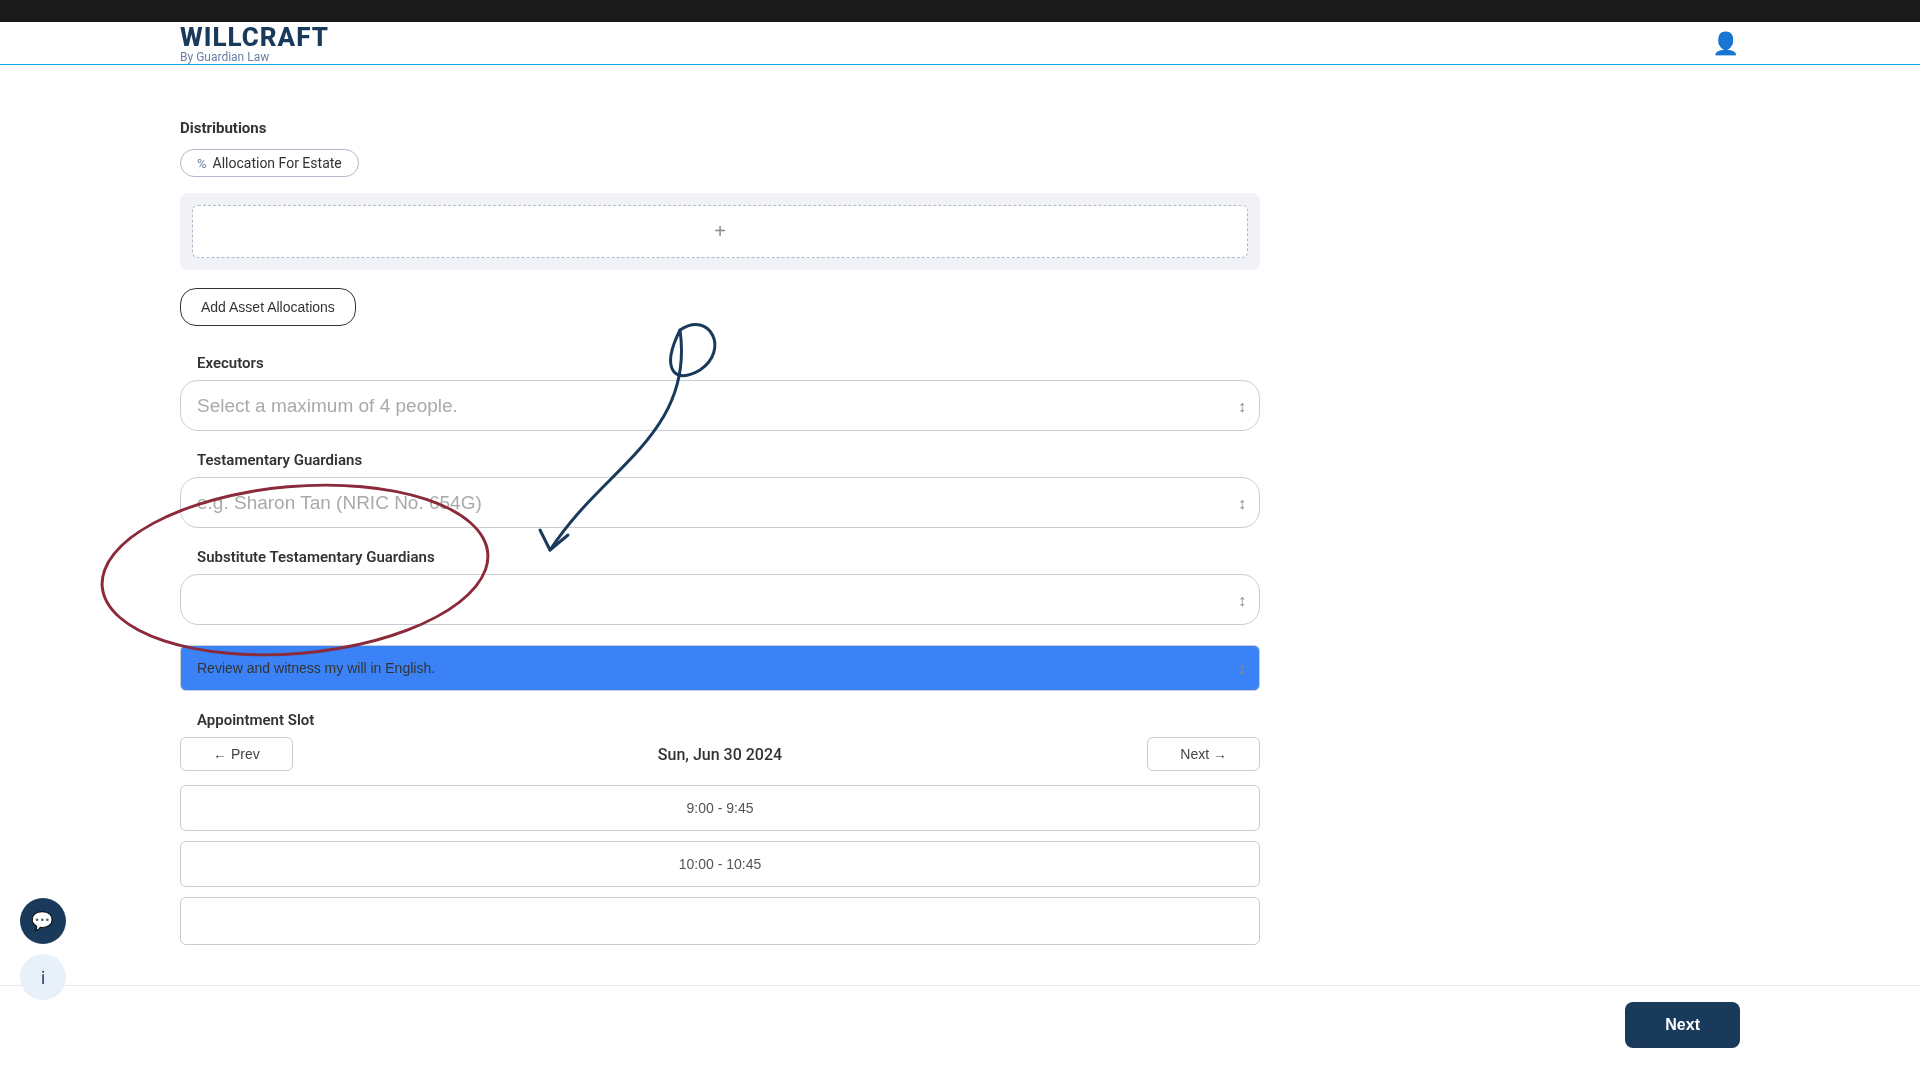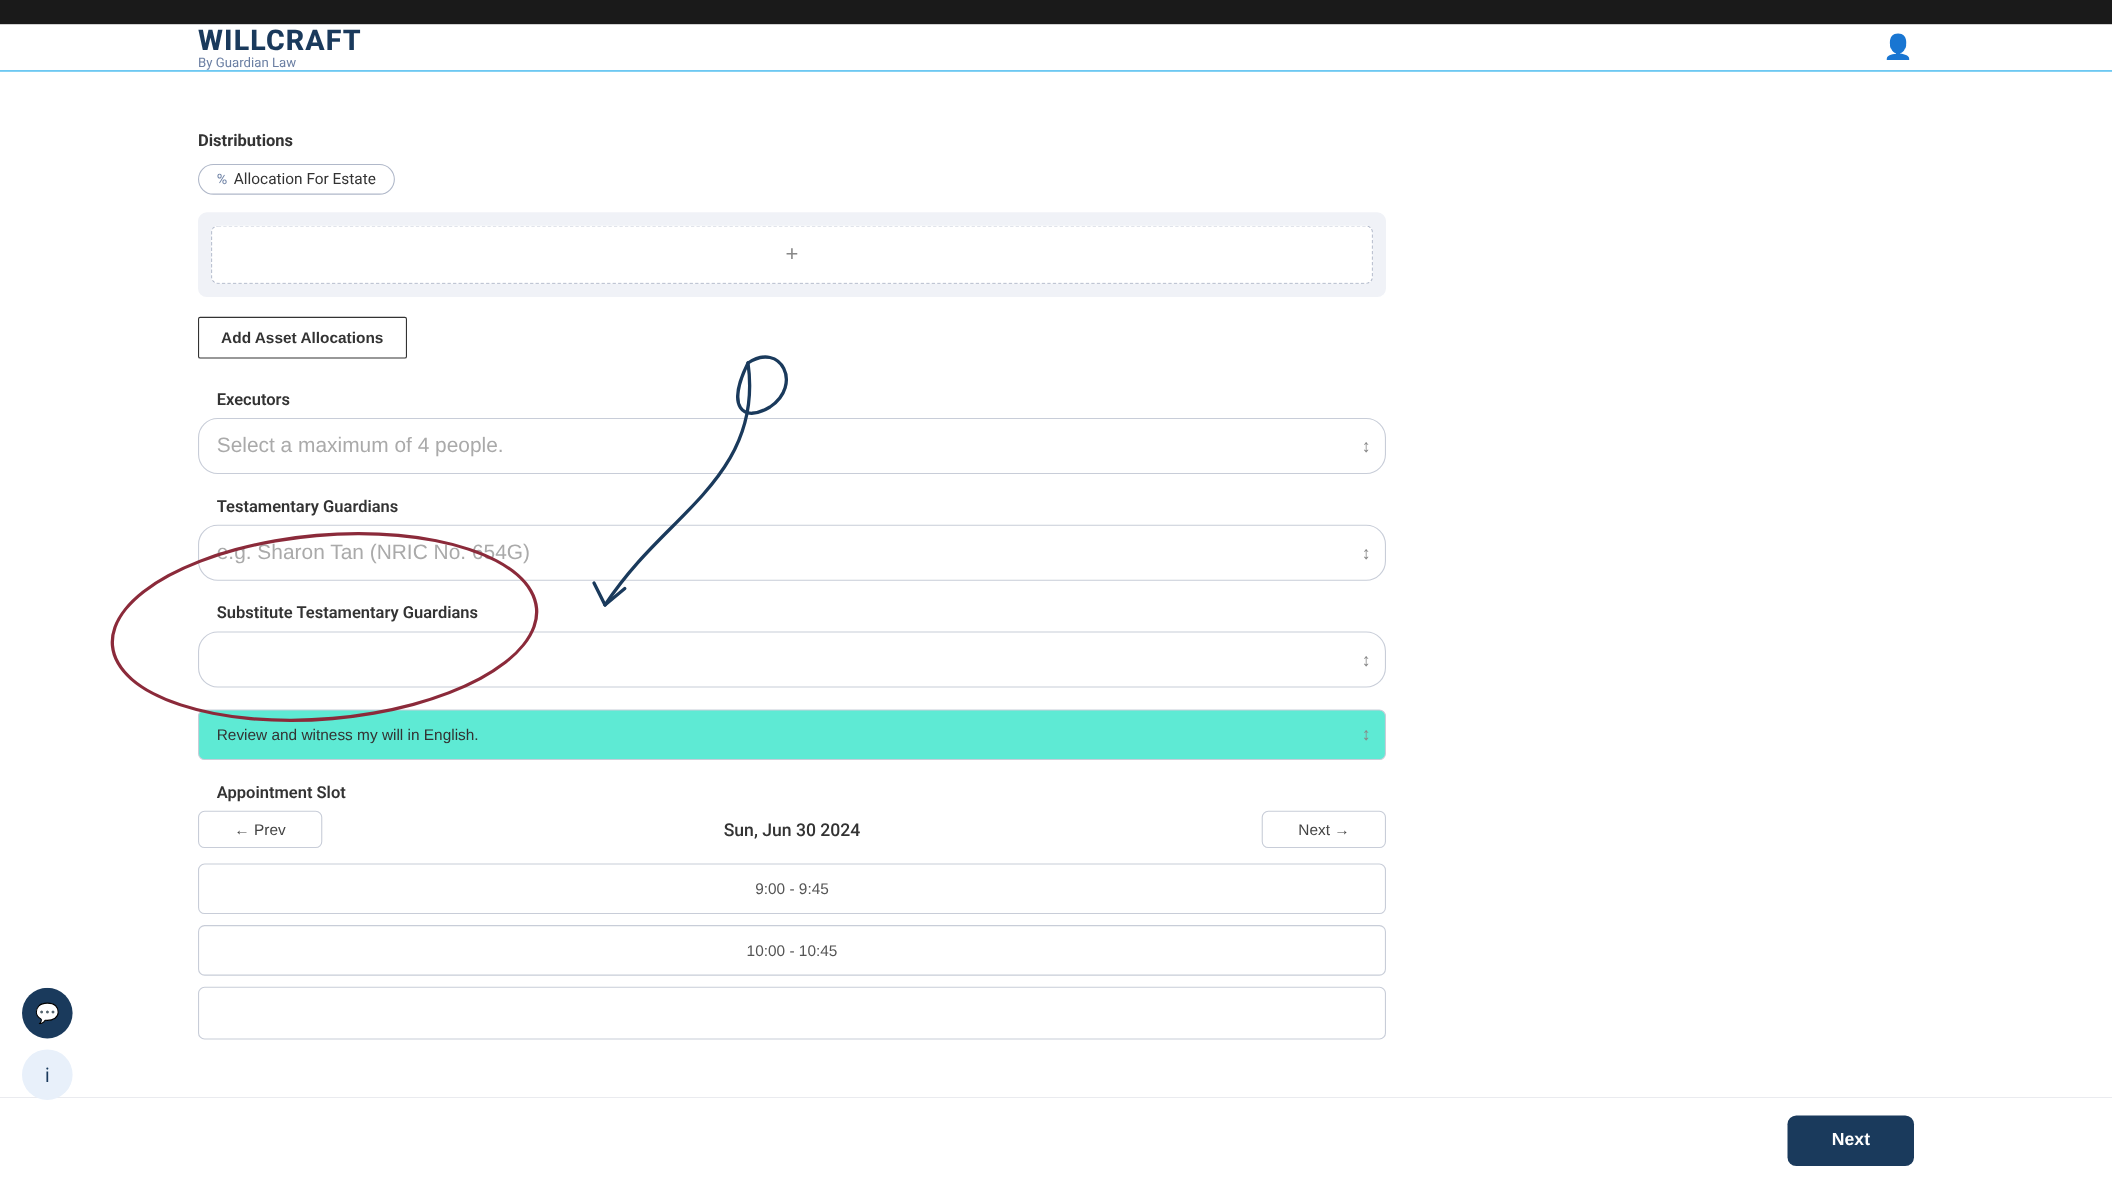--- a/index.html
+++ b/index.html
@@ -95,25 +95,25 @@
       font-size: 20px;
       color: #888;
       display: flex;
       align-items: center;
       justify-content: center;
     }
 
     
     .add-asset-btn {
       border: 1.5px solid #333;
-      border-radius: 2px;
+      border-radius: 16px;
       background: #fff;
       padding: 10px 20px;
       font-size: 14px;
-      font-weight: 700;
+      font-weight: 400;
       color: #333;
       cursor: pointer;
       margin-bottom: 28px;
     }
 
     
     .form-section {
       margin-bottom: 20px;
     }
     .form-label {
@@ -152,21 +152,21 @@
     .lawyer-select-wrapper {
       position: relative;
     }
     .lawyer-select-wrapper select {
       width: 100%;
       border: 1.5px solid #c8cdd8;
       border-radius: 6px;
       padding: 14px 40px 14px 16px;
       font-size: 14px;
       color: #333;
-      background: #5eead4;
+      background: #3b82f6;
       appearance: none;
       -webkit-appearance: none;
       cursor: pointer;
     }
     .lawyer-select-wrapper .chevron {
       position: absolute;
       right: 14px;
       top: 50%;
       transform: translateY(-50%);
       color: #888;
@@ -206,21 +206,21 @@
       font-size: 14px;
       color: #555;
       cursor: pointer;
       text-align: center;
       margin-bottom: 10px;
     }
 
     
     .bottom-nav {
       position: fixed;
-      bottom: 4px;
+      bottom: 16px;
       left: 0;
       right: 0;
       background: #fff;
       border-top: 1px solid #e5e7eb;
       padding: 16px 180px;
       display: flex;
       justify-content: flex-end;
     }
     .next-btn {
       background: #1a3a5c;

